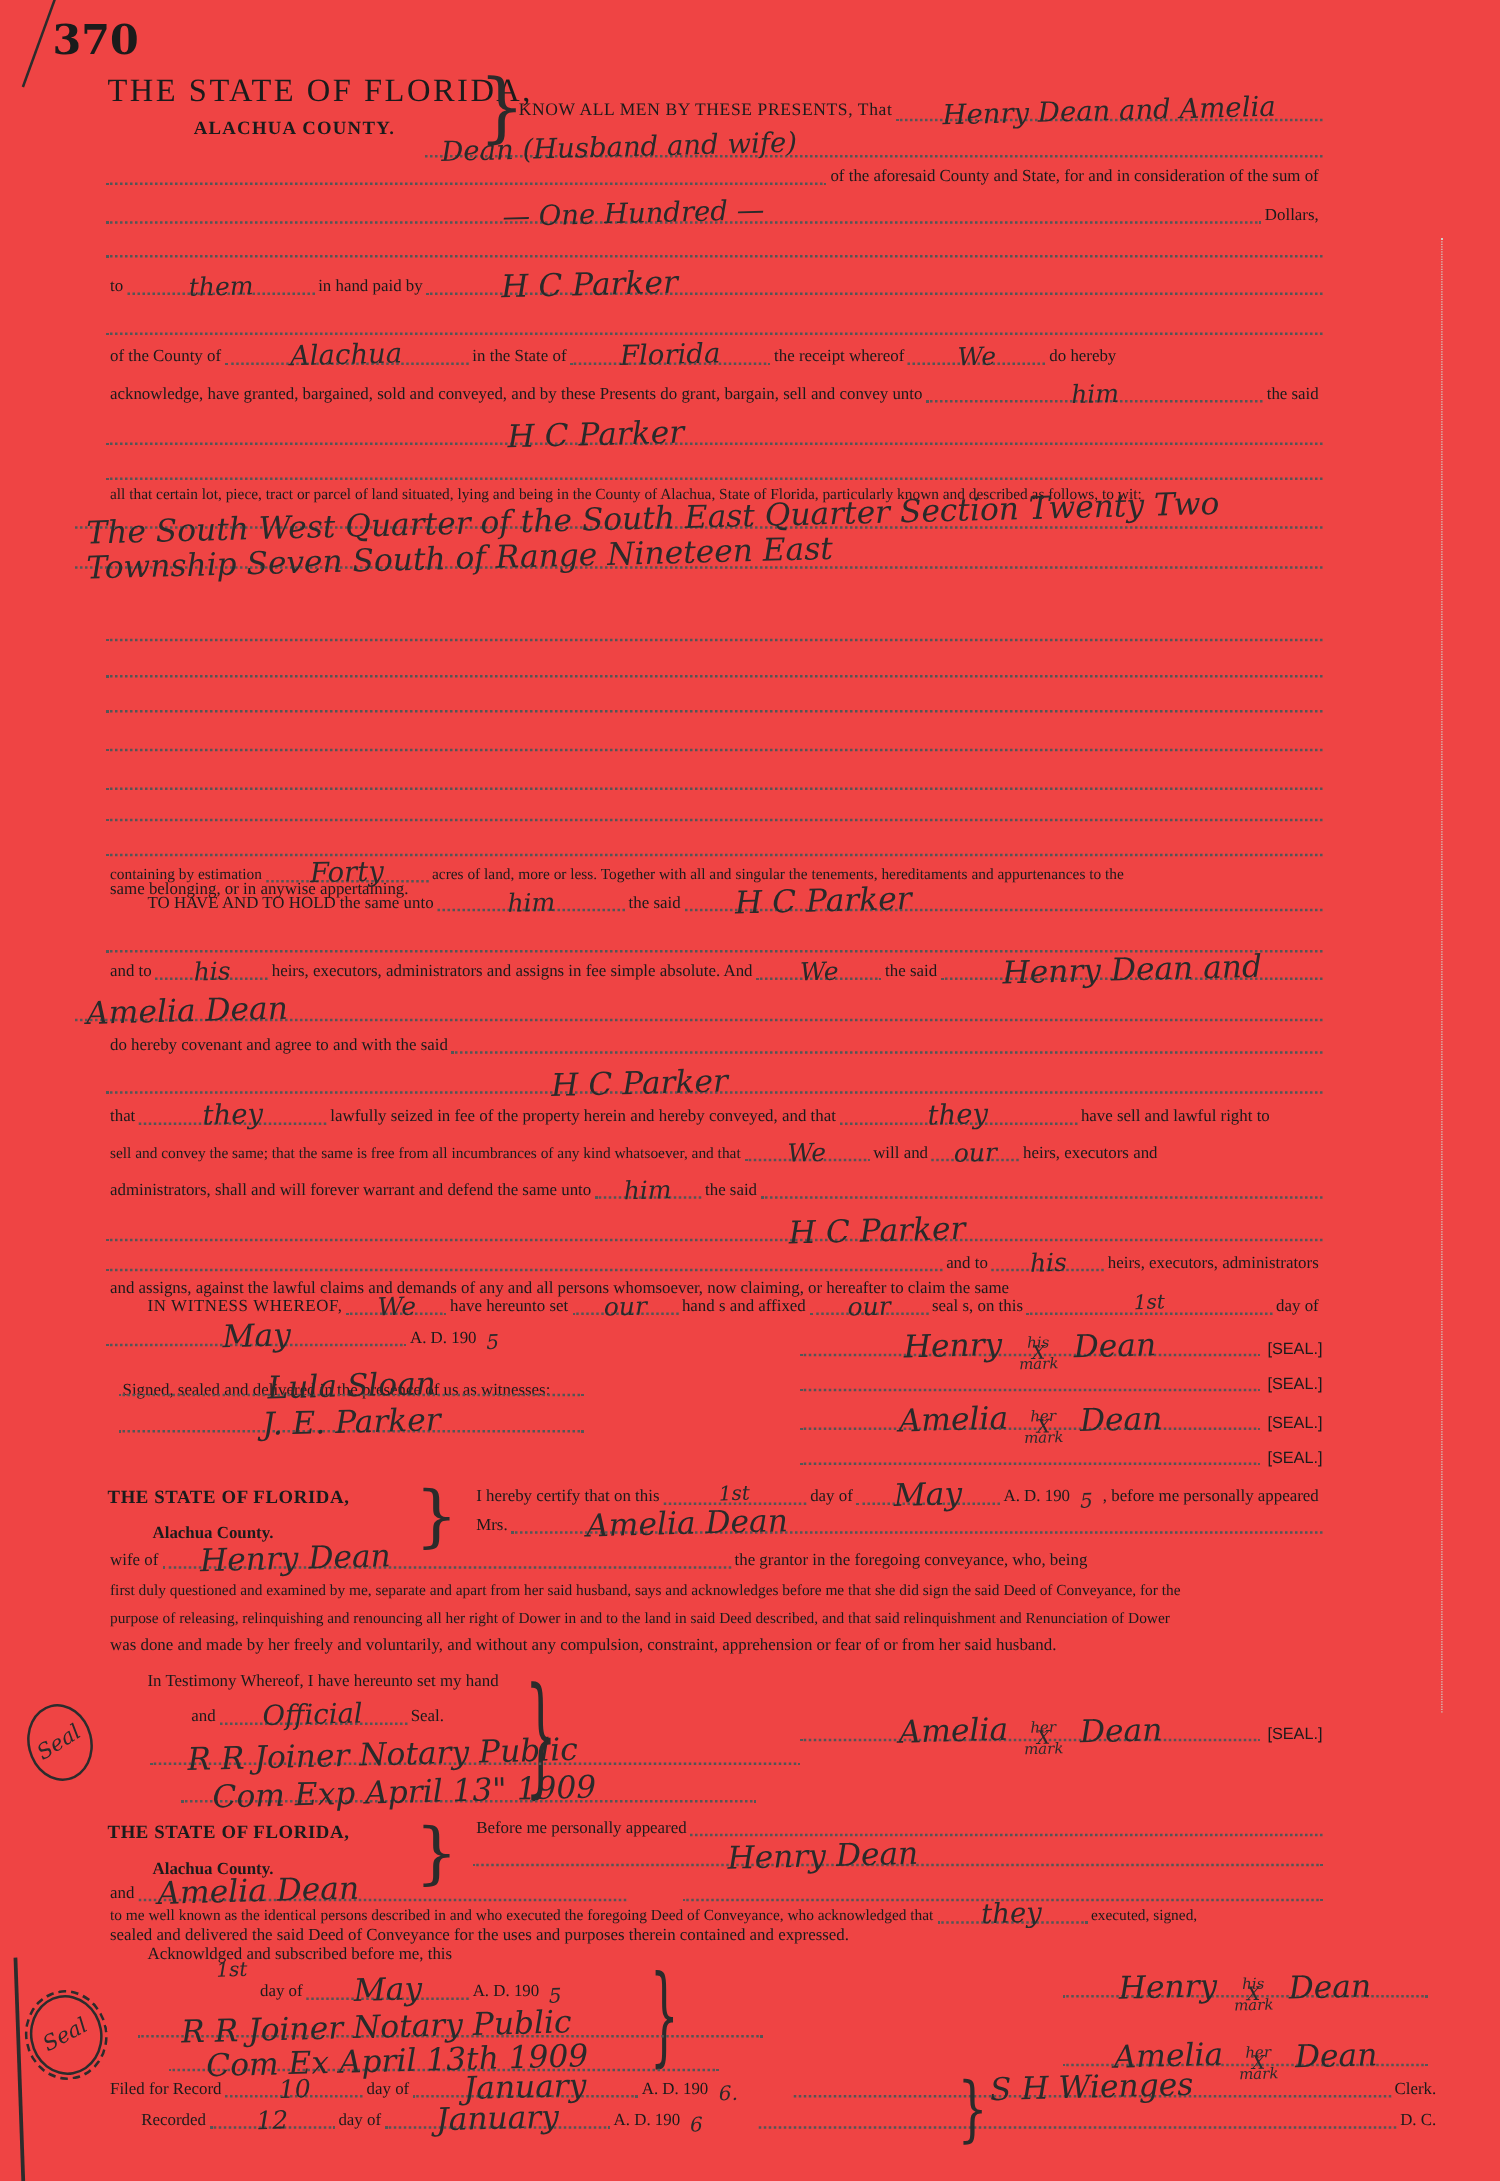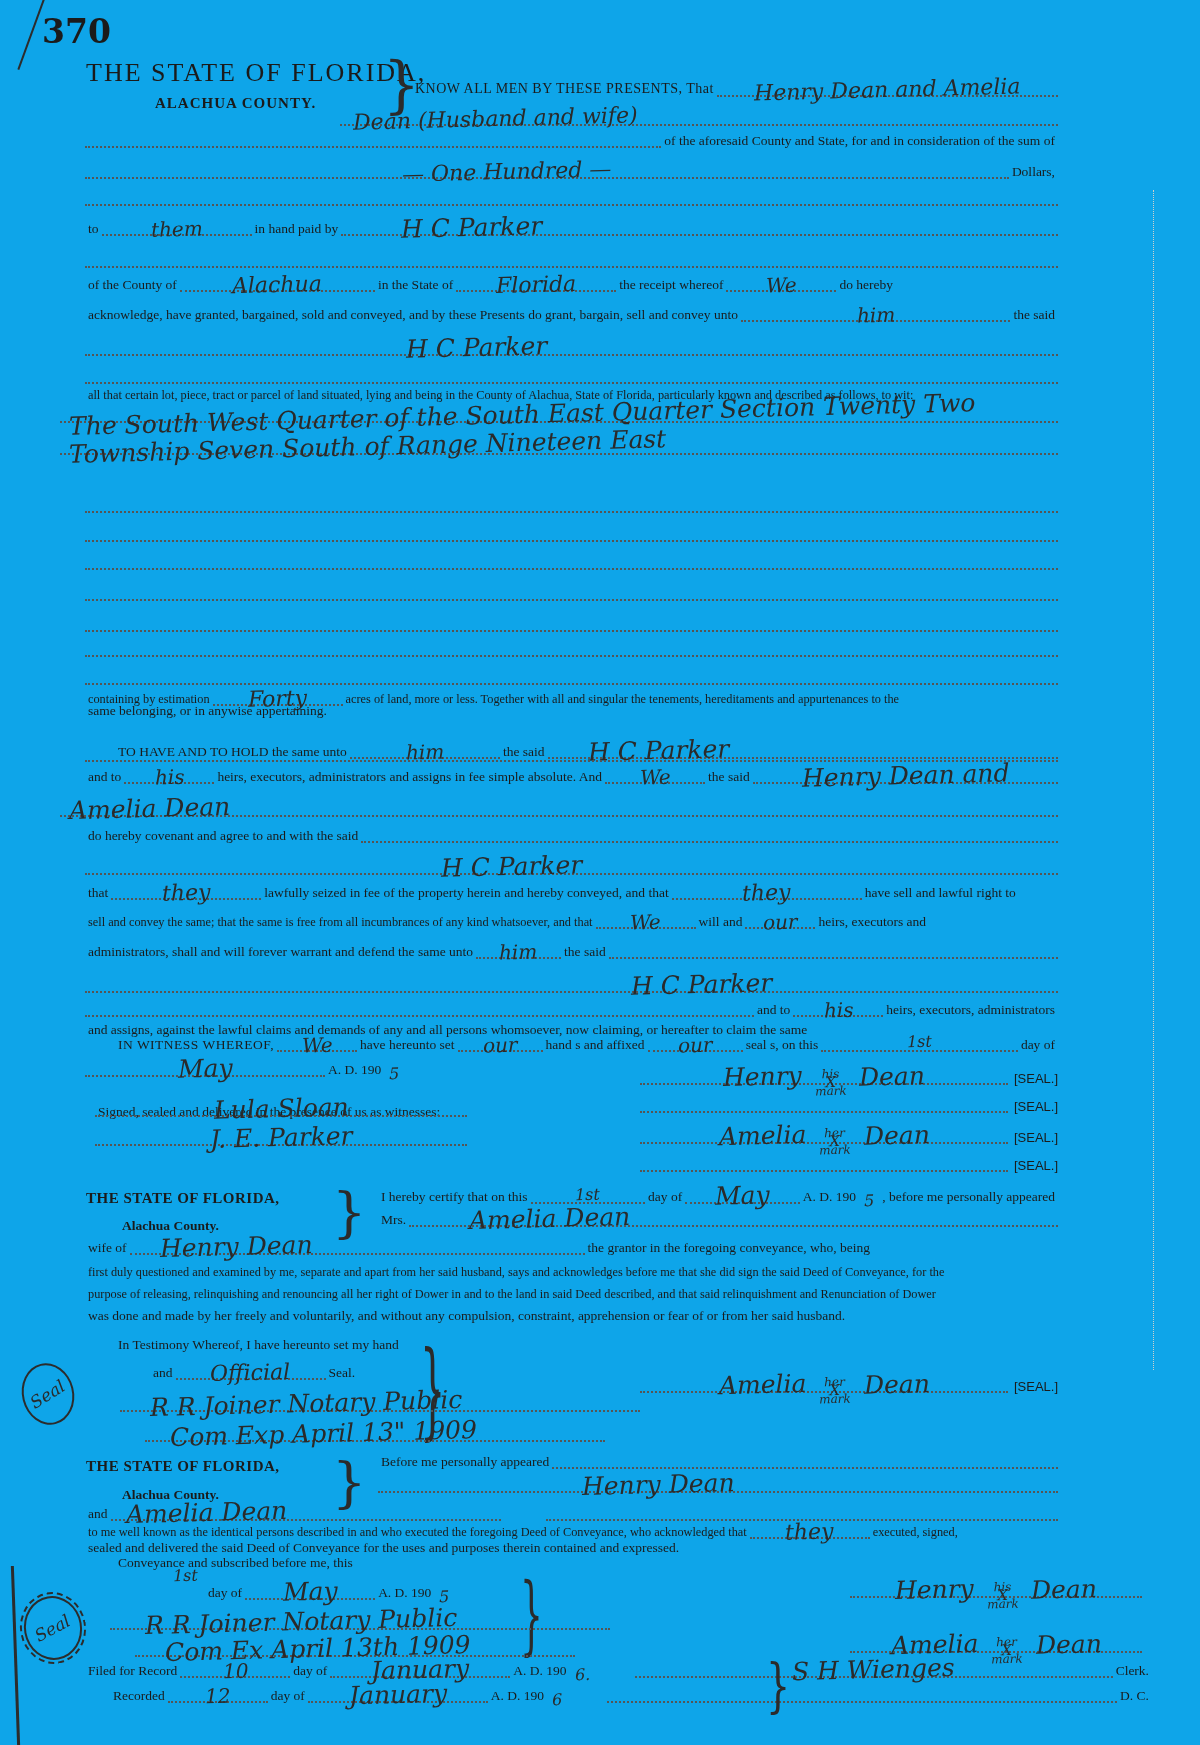--- a/index.html
+++ b/index.html
@@ -1,16 +1,16 @@
 <!DOCTYPE html>
 <html><head>
 <meta charset="utf-8">
 <style>
   html,body{margin:0;padding:0;background:#e8e8e4;}
-  .page{position:relative;width:1200px;height:1745px;background:#0ea5e9;margin:0 auto;overflow:hidden;
+  .page{position:relative;width:1200px;height:1745px;background:#ef4444;margin:0 auto;overflow:hidden;
         font-family:"Liberation Serif",serif;color:#1b1b1b;}
   .row{position:absolute;display:flex;align-items:flex-end;}
   .p{font-family:"Liberation Serif",serif;font-size:13.5px;color:#1b1b1b;white-space:nowrap;line-height:1.05;padding:0 3px;}
   .b{font-weight:bold;}
   .caps{letter-spacing:.5px;}
   .long{font-size:12.3px;}
   .fill{border-bottom:2px dotted #555;display:flex;justify-content:center;align-items:flex-end;position:relative;min-width:20px;}
   .grow{flex:1 1 auto;}
   .jl{justify-content:flex-start;}
   .hw{font-family:"DejaVu Serif",serif;font-style:italic;color:#2a2a2a;white-space:nowrap;line-height:.7;padding:0 5px;
@@ -158,21 +158,21 @@
   <div class="row" style="left:85px;right:142px;top:682px;height:24px;">
     <span class="p long">containing by estimation</span>
     <span class="fill" style="width:130px;">
         <span class="hw md">Forty</span>
       </span>
     <span class="p long">acres of land, more or less.  Together with all and singular the tenements, hereditaments and appurtenances to the</span>
   </div>
   <div class="row" style="left:85px;right:142px;top:702px;height:16px;">
     <span class="p">same belonging, or in anywise appertaining.</span>
   </div>
-  <div class="row" style="left:115px;right:142px;top:733px;height:26px;">
+  <div class="row" style="left:115px;right:142px;top:703px;height:26px;">
     <span class="p">TO HAVE AND TO HOLD the same unto</span>
     <span class="fill" style="width:150px;">
         <span class="hw">him</span>
       </span>
     <span class="p">the said</span>
     <span class="fill grow jl" style="padding-left:35px;">
         <span class="hw lg">H C Parker</span>
       </span>
   </div>
   <div class="row" style="left:85px;right:142px;top:742px;height:20px;">
@@ -436,21 +436,21 @@
     <span class="p long">to me well known as the identical persons described in and who executed the foregoing Deed of Conveyance, who acknowledged that</span>
     <span class="fill" style="width:120px;">
         <span class="hw md">they</span>
       </span>
     <span class="p long">executed, signed,</span>
   </div>
   <div class="row" style="left:85px;right:142px;top:1541px;height:14px;">
     <span class="p">sealed and delivered the said Deed of Conveyance for the uses and purposes therein contained and expressed.</span>
   </div>
   <div class="row" style="left:115px;right:142px;top:1556px;height:14px;">
-    <span class="p">Conveyance and subscribed before me, this</span>
+    <span class="p">Acknowldged and subscribed before me, this</span>
   </div>
   <div class="abs hw sm" style="left:168px;top:1570px;">1st</div>
   <div class="row" style="left:205px;top:1574px;height:26px;width:290px;">
     <span class="p">day of</span>
     <span class="fill" style="width:130px;">
         <span class="hw lg">May</span>
       </span>
     <span class="p">A. D. 190</span>
     <span class="hw sm">5</span>
   </div>

